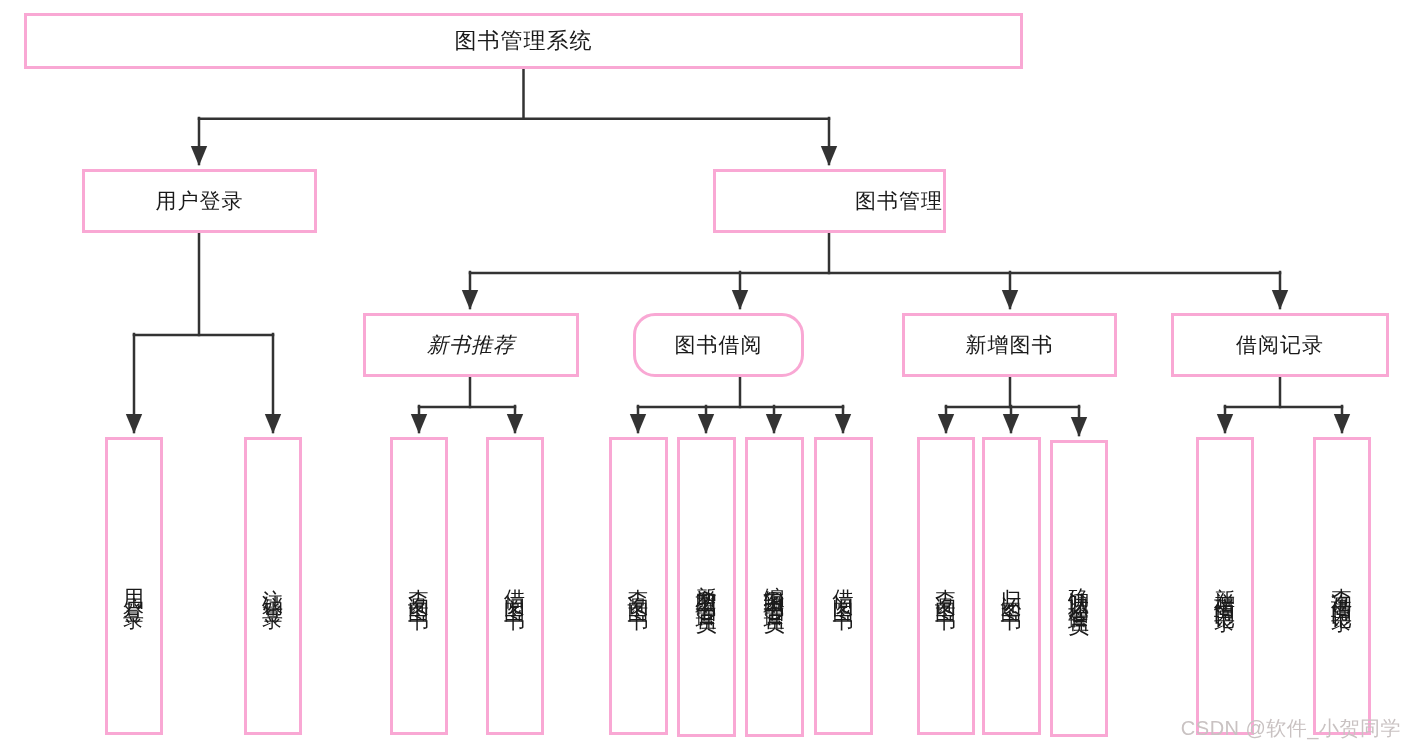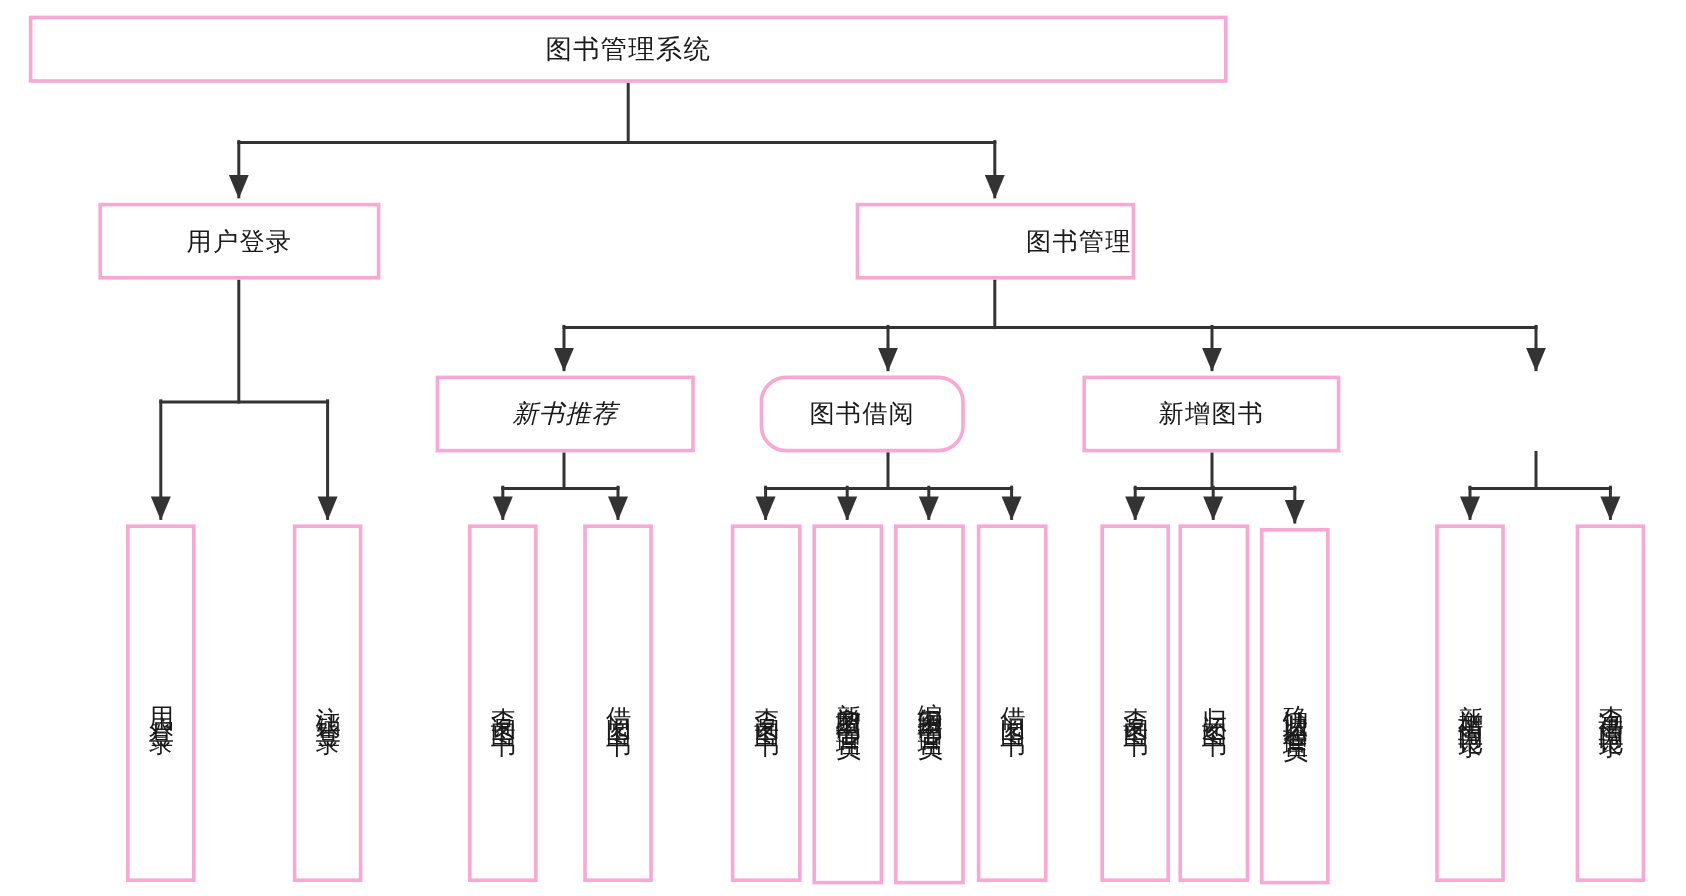--- a/index.html
+++ b/index.html
@@ -115,20 +115,23 @@
 
   <div class="box" style="left:363px; top:313px; width:216px; height:64px;font-style:italic;">
     <span>新书推荐</span>
   </div>
   <div class="box" style="left:633px; top:313px; width:171px; height:64px;border-radius:22px;">
     <span>图书借阅</span>
   </div>
   <div class="box" style="left:902px; top:313px; width:215px; height:64px;">
     <span>新增图书</span>
   </div>
+  <div class="box" style="left:1171px; top:313px; width:218px; height:64px;">
+    <span>借阅记录</span>
+  </div>
 
   <div class="box leaf" style="left:105px; top:437px; width:58px; height:298px;">
     <span>用户登录</span>
   </div>
   <div class="box leaf" style="left:244px; top:437px; width:58px; height:298px;">
     <span>注销登录</span>
   </div>
 
   <div class="box leaf" style="left:390px; top:437px; width:58px; height:298px;">
     <span>查询图书</span>
@@ -160,14 +163,15 @@
     <span style="letter-spacing:4px;">确认归还（管理员）</span>
   </div>
 
   <div class="box leaf" style="left:1196px; top:437px; width:58px; height:298px;">
     <span style="letter-spacing:5px;">新增借阅记录</span>
   </div>
   <div class="box leaf" style="left:1313px; top:437px; width:58px; height:298px;">
     <span style="letter-spacing:5px;">查询借阅记录</span>
   </div>
 
+  <div class="watermark">CSDN @软件_小贺同学</div>
 
 </div>
 
 </body></html>

